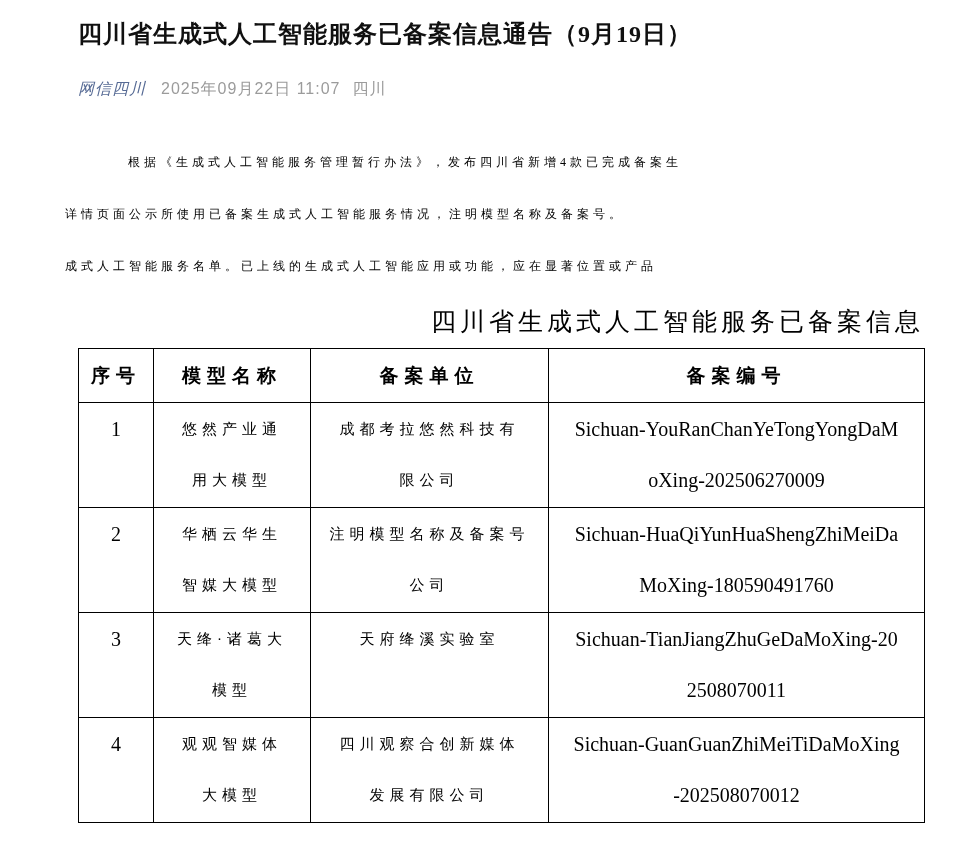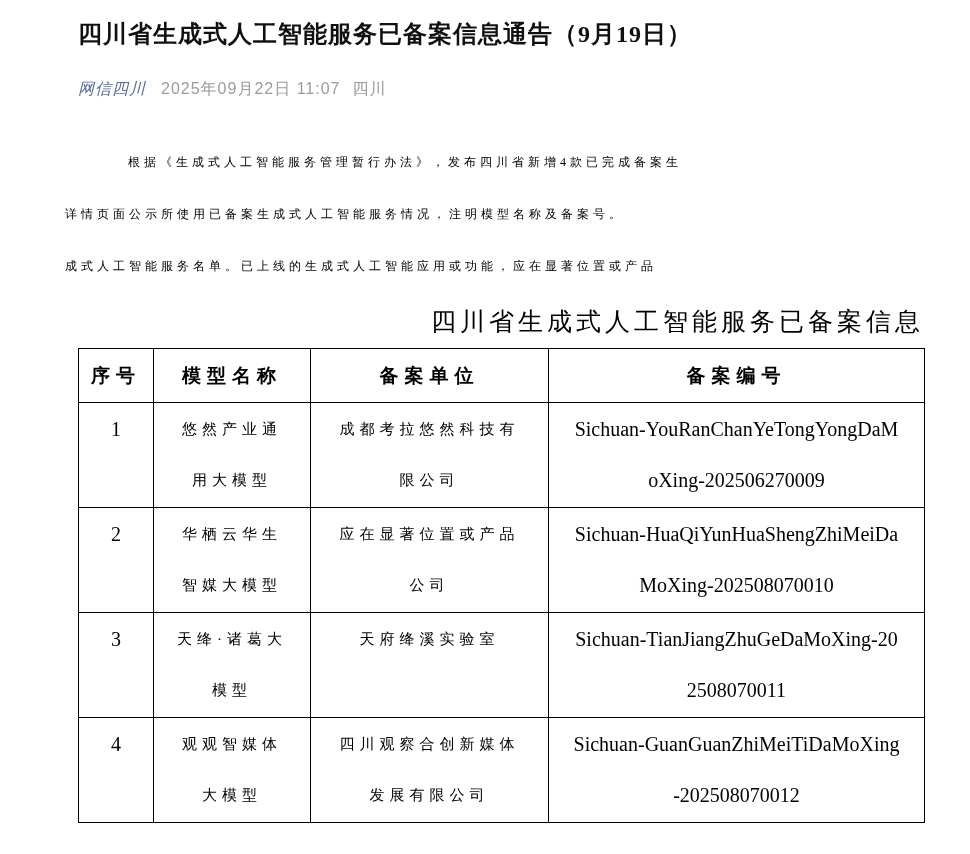--- a/index.html
+++ b/index.html
@@ -136,26 +136,26 @@
           <div class="cline">oXing-202506270009</div>
         </td>
       </tr>
       <tr>
         <td class="no">2</td>
         <td>
           <div class="cline">华栖云华生</div>
           <div class="cline">智媒大模型</div>
         </td>
         <td>
-          <div class="cline">应在显著位置或产品</div>
+          <div class="cline">注明模型名称及备案号</div>
           <div class="cline">公司</div>
         </td>
         <td class="reg">
           <div class="cline">Sichuan-HuaQiYunHuaShengZhiMeiDa</div>
-          <div class="cline">MoXing-202508070010</div>
+          <div class="cline">MoXing-180590491760</div>
         </td>
       </tr>
       <tr>
         <td class="no">3</td>
         <td>
           <div class="cline">天绛·诸葛大</div>
           <div class="cline">模型</div>
         </td>
         <td>
           <div class="cline">天府绛溪实验室</div>

